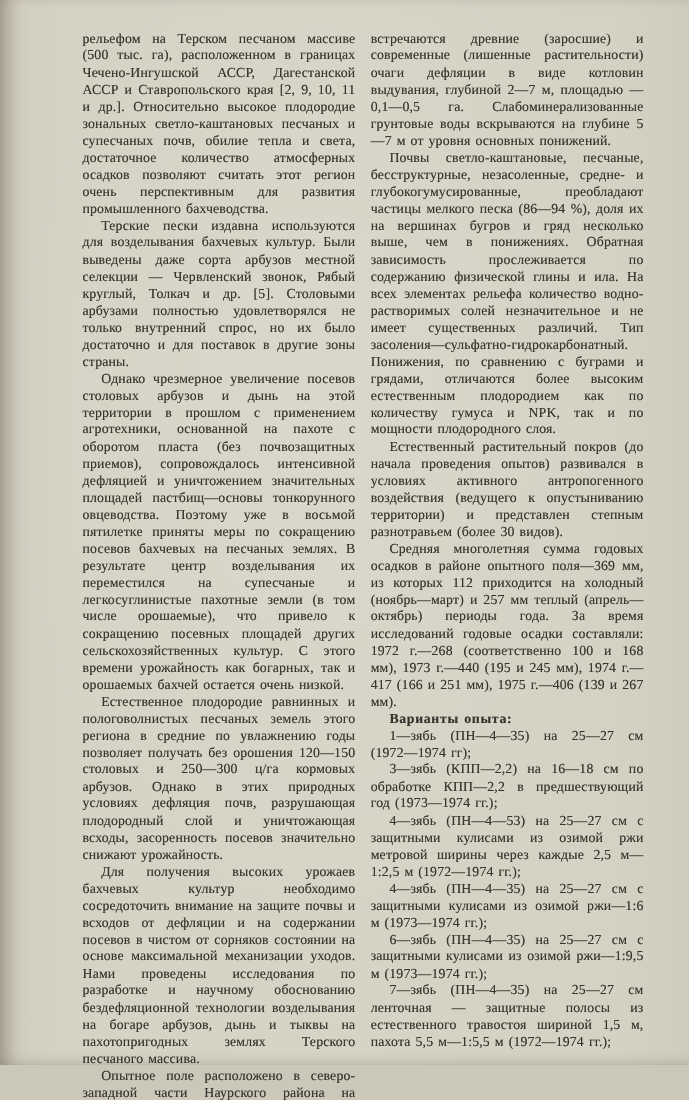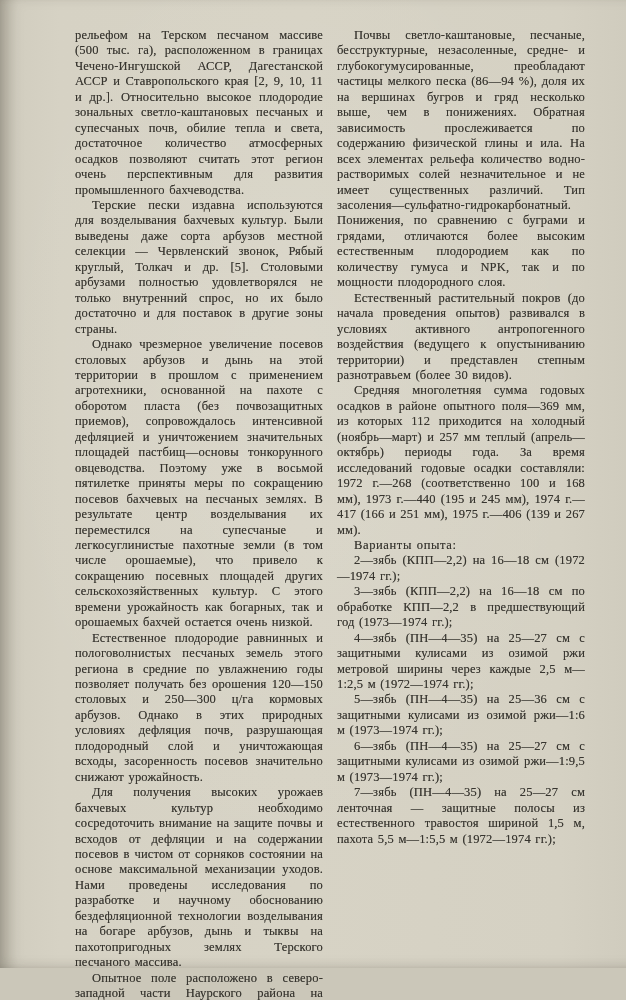--- a/index.html
+++ b/index.html
@@ -48,43 +48,44 @@
     word-spacing: 1.2px;
     text-shadow: 0 0 0.4px rgba(55,53,47,0.55);
   }
   .col p {
     margin: 0;
   }
   .col p.indent {
     text-indent: 17px;
   }
   .col p.bold {
-    font-weight: normal;
+    font-weight: bold;
     letter-spacing: 0.6px;
   }
 </style>
 </head>
 <body>
 
 <div class="page">
   <div class="text-area">
     <div class="col">
         <p class="">рельефом на Терском песчаном массиве (500 тыс. га), расположенном в границах Чечено-Ингушской АССР, Дагестанской АССР и Ставропольского края [2, 9, 10, 11 и др.]. Относительно высокое плодородие зональных светло-каштановых песчаных и супесчаных почв, обилие тепла и света, достаточное количество атмосферных осадков позволяют считать этот регион очень перспективным для развития промышленного бахчеводства.</p>
         <p class="indent">Терские пески издавна используются для возделывания бахчевых культур. Были выведены даже сорта арбузов местной селекции — Червленский звонок, Рябый круглый, Толкач и др. [5]. Столовыми арбузами полностью удовлетворялся не только внутренний спрос, но их было достаточно и для поставок в другие зоны страны.</p>
         <p class="indent">Однако чрезмерное увеличение посевов столовых арбузов и дынь на этой территории в прошлом с применением агротехники, основанной на пахоте с оборотом пласта (без почвозащитных приемов), сопровождалось интенсивной дефляцией и уничтожением значительных площадей пастбищ—основы тонкорунного овцеводства. Поэтому уже в восьмой пятилетке приняты меры по сокращению посевов бахчевых на песчаных землях. В результате центр возделывания их переместился на супесчаные и легкосуглинистые пахотные земли (в том числе орошаемые), что привело к сокращению посевных площадей других сельскохозяйственных культур. С этого времени урожайность как богарных, так и орошаемых бахчей остается очень низкой.</p>
         <p class="indent">Естественное плодородие равнинных и пологоволнистых песчаных земель этого региона в средние по увлажнению годы позволяет получать без орошения 120—150 столовых и 250—300 ц/га кормовых арбузов. Однако в этих природных условиях дефляция почв, разрушающая плодородный слой и уничтожающая всходы, засоренность посевов значительно снижают урожайность.</p>
         <p class="indent">Для получения высоких урожаев бахчевых культур необходимо сосредоточить внимание на защите почвы и всходов от дефляции и на содержании посевов в чистом от сорняков состоянии на основе максимальной механизации уходов. Нами проведены исследования по разработке и научному обоснованию бездефляционной технологии возделывания на богаре арбузов, дынь и тыквы на пахотопригодных землях Терского песчаного массива.</p>
         <p class="indent">Опытное поле расположено в северо-западной части Наурского района на землепользовании (естественные пастбища) овцесовхоза «Притеречный» МСХ Чечено-Ингушской АССР и является типичным для земель Терского песчаного массива, пригодных для бахчеводства.</p>
       </div>
     <div class="col">
+        <p class="">встречаются древние (заросшие) и современные (лишенные растительности) очаги дефляции в виде котловин выдувания, глубиной 2—7 м, площадью — 0,1—0,5 га. Слабоминерализованные грунтовые воды вскрываются на глубине 5—7 м от уровня основных понижений.</p>
         <p class="indent">Почвы светло-каштановые, песчаные, бесструктурные, незасоленные, средне- и глубокогумусированные, преобладают частицы мелкого песка (86—94 %), доля их на вершинах бугров и гряд несколько выше, чем в понижениях. Обратная зависимость прослеживается по содержанию физической глины и ила. На всех элементах рельефа количество водно-растворимых солей незначительное и не имеет существенных различий. Тип засоления—сульфатно-гидрокарбонатный. Понижения, по сравнению с буграми и грядами, отличаются более высоким естественным плодородием как по количеству гумуса и NPK, так и по мощности плодородного слоя.</p>
         <p class="indent">Естественный растительный покров (до начала проведения опытов) развивался в условиях активного антропогенного воздействия (ведущего к опустыниванию территории) и представлен степным разнотравьем (более 30 видов).</p>
         <p class="indent">Средняя многолетняя сумма годовых осадков в районе опытного поля—369 мм, из которых 112 приходится на холодный (ноябрь—март) и 257 мм теплый (апрель—октябрь) периоды года. За время исследований годовые осадки составляли: 1972 г.—268 (соответственно 100 и 168 мм), 1973 г.—440 (195 и 245 мм), 1974 г.—417 (166 и 251 мм), 1975 г.—406 (139 и 267 мм).</p>
         <p class="indent bold">Варианты опыта:</p>
-        <p class="indent">2—зябь (КПП—2,2) на 16—18 см (1972—1974 гг.);</p>
+        <p class="indent">1—зябь (ПН—4—35) на 25—27 см (1972—1974 гг);</p>
         <p class="indent">3—зябь (КПП—2,2) на 16—18 см по обработке КПП—2,2 в предшествующий год (1973—1974 гг.);</p>
-        <p class="indent">4—зябь (ПН—4—35) на 25—27 см с защитными кулисами из озимой ржи метровой ширины через каждые 2,5 м—1:2,5 м (1972—1974 гг.);</p>
-        <p class="indent">5—зябь (ПН—4—35) на 25—36 см с защитными кулисами из озимой ржи—1:6 м (1973—1974 гг.);</p>
+        <p class="indent">4—зябь (ПН—4—53) на 25—27 см с защитными кулисами из озимой ржи метровой ширины через каждые 2,5 м—1:2,5 м (1972—1974 гг.);</p>
+        <p class="indent">4—зябь (ПН—4—35) на 25—27 см с защитными кулисами из озимой ржи—1:6 м (1973—1974 гг.);</p>
         <p class="indent">6—зябь (ПН—4—35) на 25—27 см с защитными кулисами из озимой ржи—1:9,5 м (1973—1974 гг.);</p>
         <p class="indent">7—зябь (ПН—4—35) на 25—27 см ленточная — защитные полосы из естественного травостоя шириной 1,5 м, пахота 5,5 м—1:5,5 м (1972—1974 гг.);</p>
       </div>
   </div>
 </div>
 
 </body></html>

